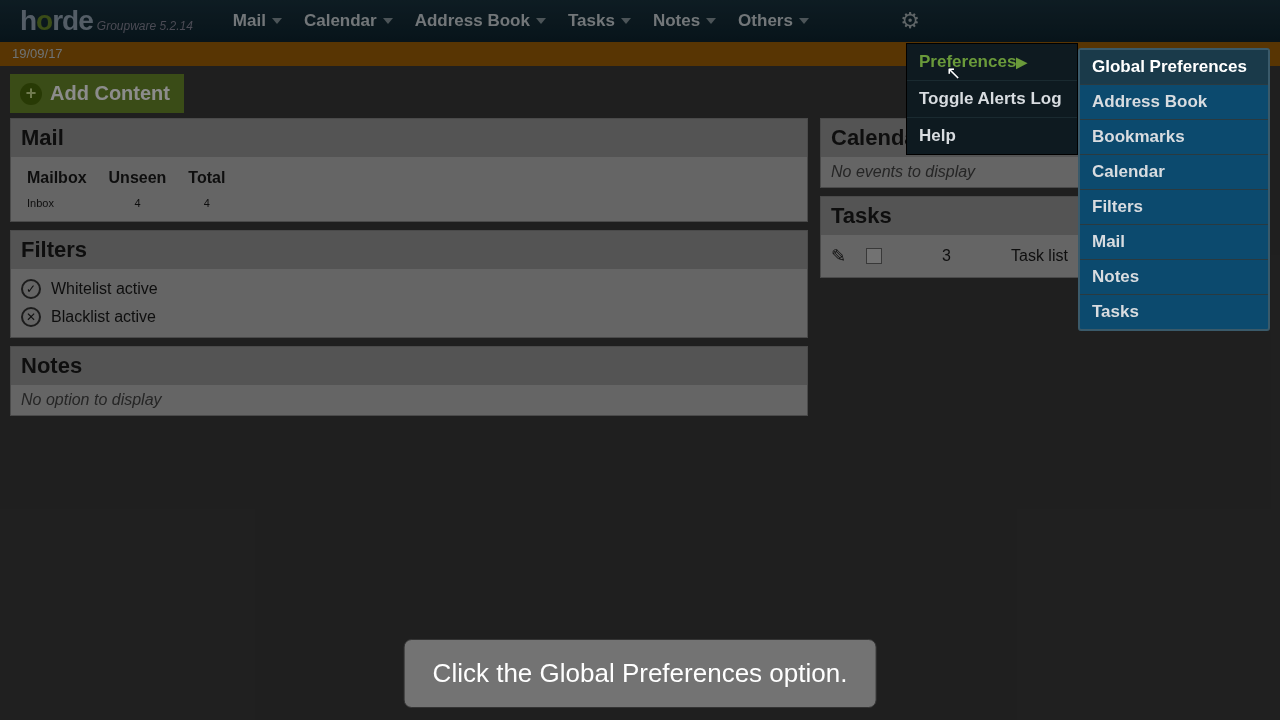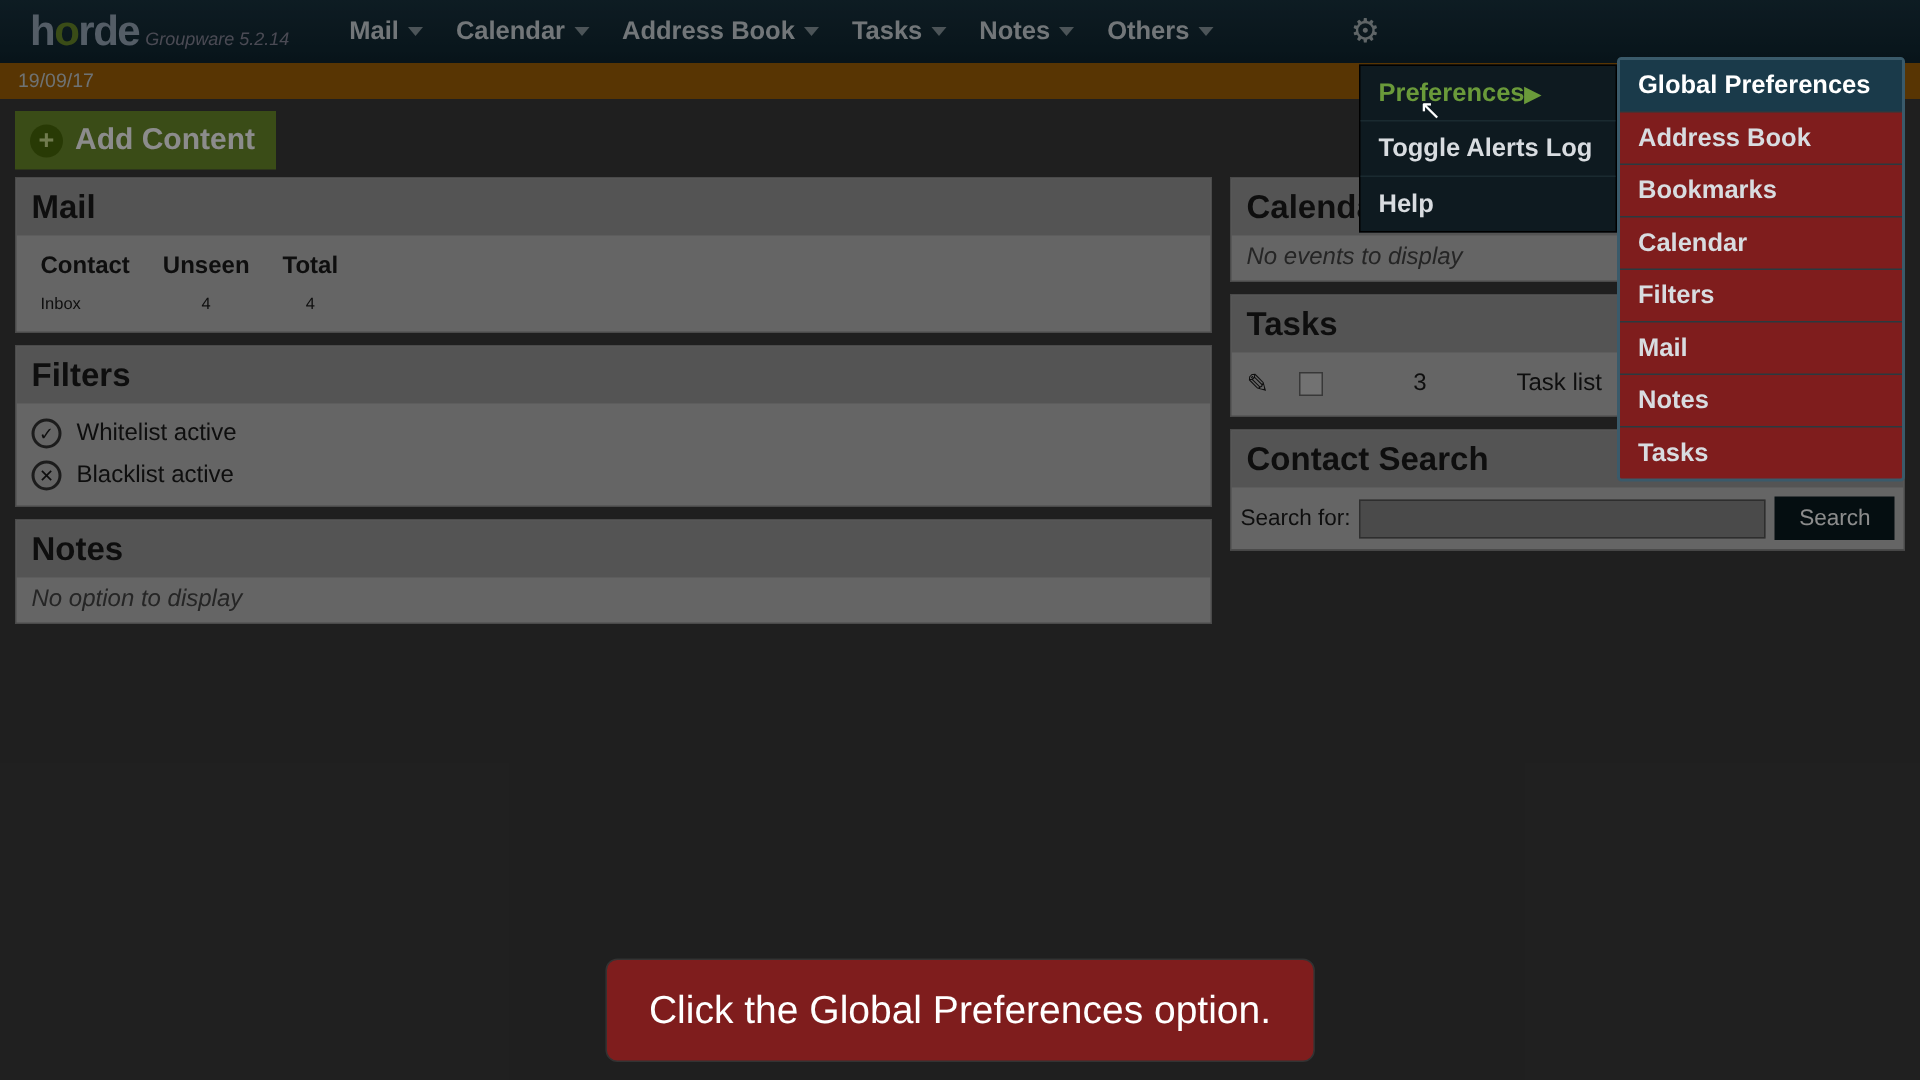--- a/index.html
+++ b/index.html
@@ -54,28 +54,28 @@
 .search-row input { flex: 1; height: 26px; background: #888; border: 1px solid #555; padding: 0 6px; }
 .search-btn { background: #0a1a20; color: #fff; padding: 6px 16px; font-size: 15px; border: none; cursor: pointer; }
 
 
 .menu1 { position: absolute; top: 43px; left: 906px; width: 172px; background: #0e1a20; z-index: 20; border: 1px solid #000; }
 .menu1 .mitem { color: #d8dce0; font-size: 17px; font-weight: bold; padding: 8px 12px; border-top: 1px solid #1a2a30; cursor: pointer; display: flex; justify-content: flex-start; align-items: center; }
 .menu1 .mitem:first-child { border-top: none; }
 .menu1 .mitem.active { color: #6a9a3a; }
 .menu1 .arrow { color: #6a9a3a; font-size: 14px; }
 
-.menu2 { position: absolute; top: 38px; left: 1078px; width: 192px; background: #7f1d1d; z-index: 25; border: 2px solid #3a5a6a; border-radius: 3px; }
+.menu2 { position: absolute; top: 48px; left: 1078px; width: 192px; background: #0c4a6e; z-index: 25; border: 2px solid #3a5a6a; border-radius: 3px; }
 .menu2 .mitem { color: #d8dce0; font-size: 17px; font-weight: bold; padding: 7px 12px; border-top: 1px solid #2a3a40; cursor: pointer; }
 .menu2 .mitem:first-child { border-top: none; background: #1a3a4a; color: #fff; }
 
 .cursor { position: absolute; top: 62px; left: 946px; z-index: 30; color: #fff; font-size: 18px; pointer-events: none; }
 
 
-.tooltip { position: absolute; bottom: 12px; left: 50%; transform: translateX(-50%); background: #7f1d1d; color: #fff; font-size: 26px; padding: 18px 28px; border-radius: 8px; z-index: 30; border: 1px solid #333; }
+.tooltip { position: absolute; bottom: 12px; left: 50%; transform: translateX(-50%); background: #737373; color: #fff; font-size: 26px; padding: 18px 28px; border-radius: 8px; z-index: 30; border: 1px solid #333; }
 </style>
 </head>
 <body>
 
 <div class="topbar">
   <span class="logo">h<span class="o">o</span>rde</span>
   <span class="version">Groupware 5.2.14</span>
   <div class="nav">
     <div class="nav-item">
         <span>Mail</span>
@@ -113,21 +113,21 @@
 </div>
 
 <div class="main">
   <div class="col-left">
     <div class="panel">
       <div class="panel-head">Mail</div>
       <div class="panel-body">
         <table class="mail-table">
           <tbody>
               <tr>
-            <th>Contact</th>
+            <th>Mailbox</th>
             <th>Unseen</th>
             <th>Total</th>
           </tr>
           <tr>
             <td>Inbox</td>
             <td>4</td>
             <td>4</td>
           </tr>
         </tbody>
           </table>
@@ -165,28 +165,20 @@
       <div class="panel-body">
         <div class="task-row">
           <span class="pencil">✎</span>
           <span class="checkbox"></span>
           <span style="margin-left:40px">3</span>
           <span style="margin-left:40px">Task list</span>
         </div>
       </div>
     </div>
 
-    <div class="panel">
-      <div class="panel-head">Contact Search</div>
-      <div class="search-row">
-        <label>Search for:</label>
-        <input type="text" style="">
-        <button class="search-btn">Search</button>
-      </div>
-    </div>
   </div>
 </div>
 
 <div class="dim-overlay"></div>
 
 <div class="menu1">
   <div class="mitem active">
     <span>Preferences</span>
     <span class="arrow">▶</span>
   </div>

